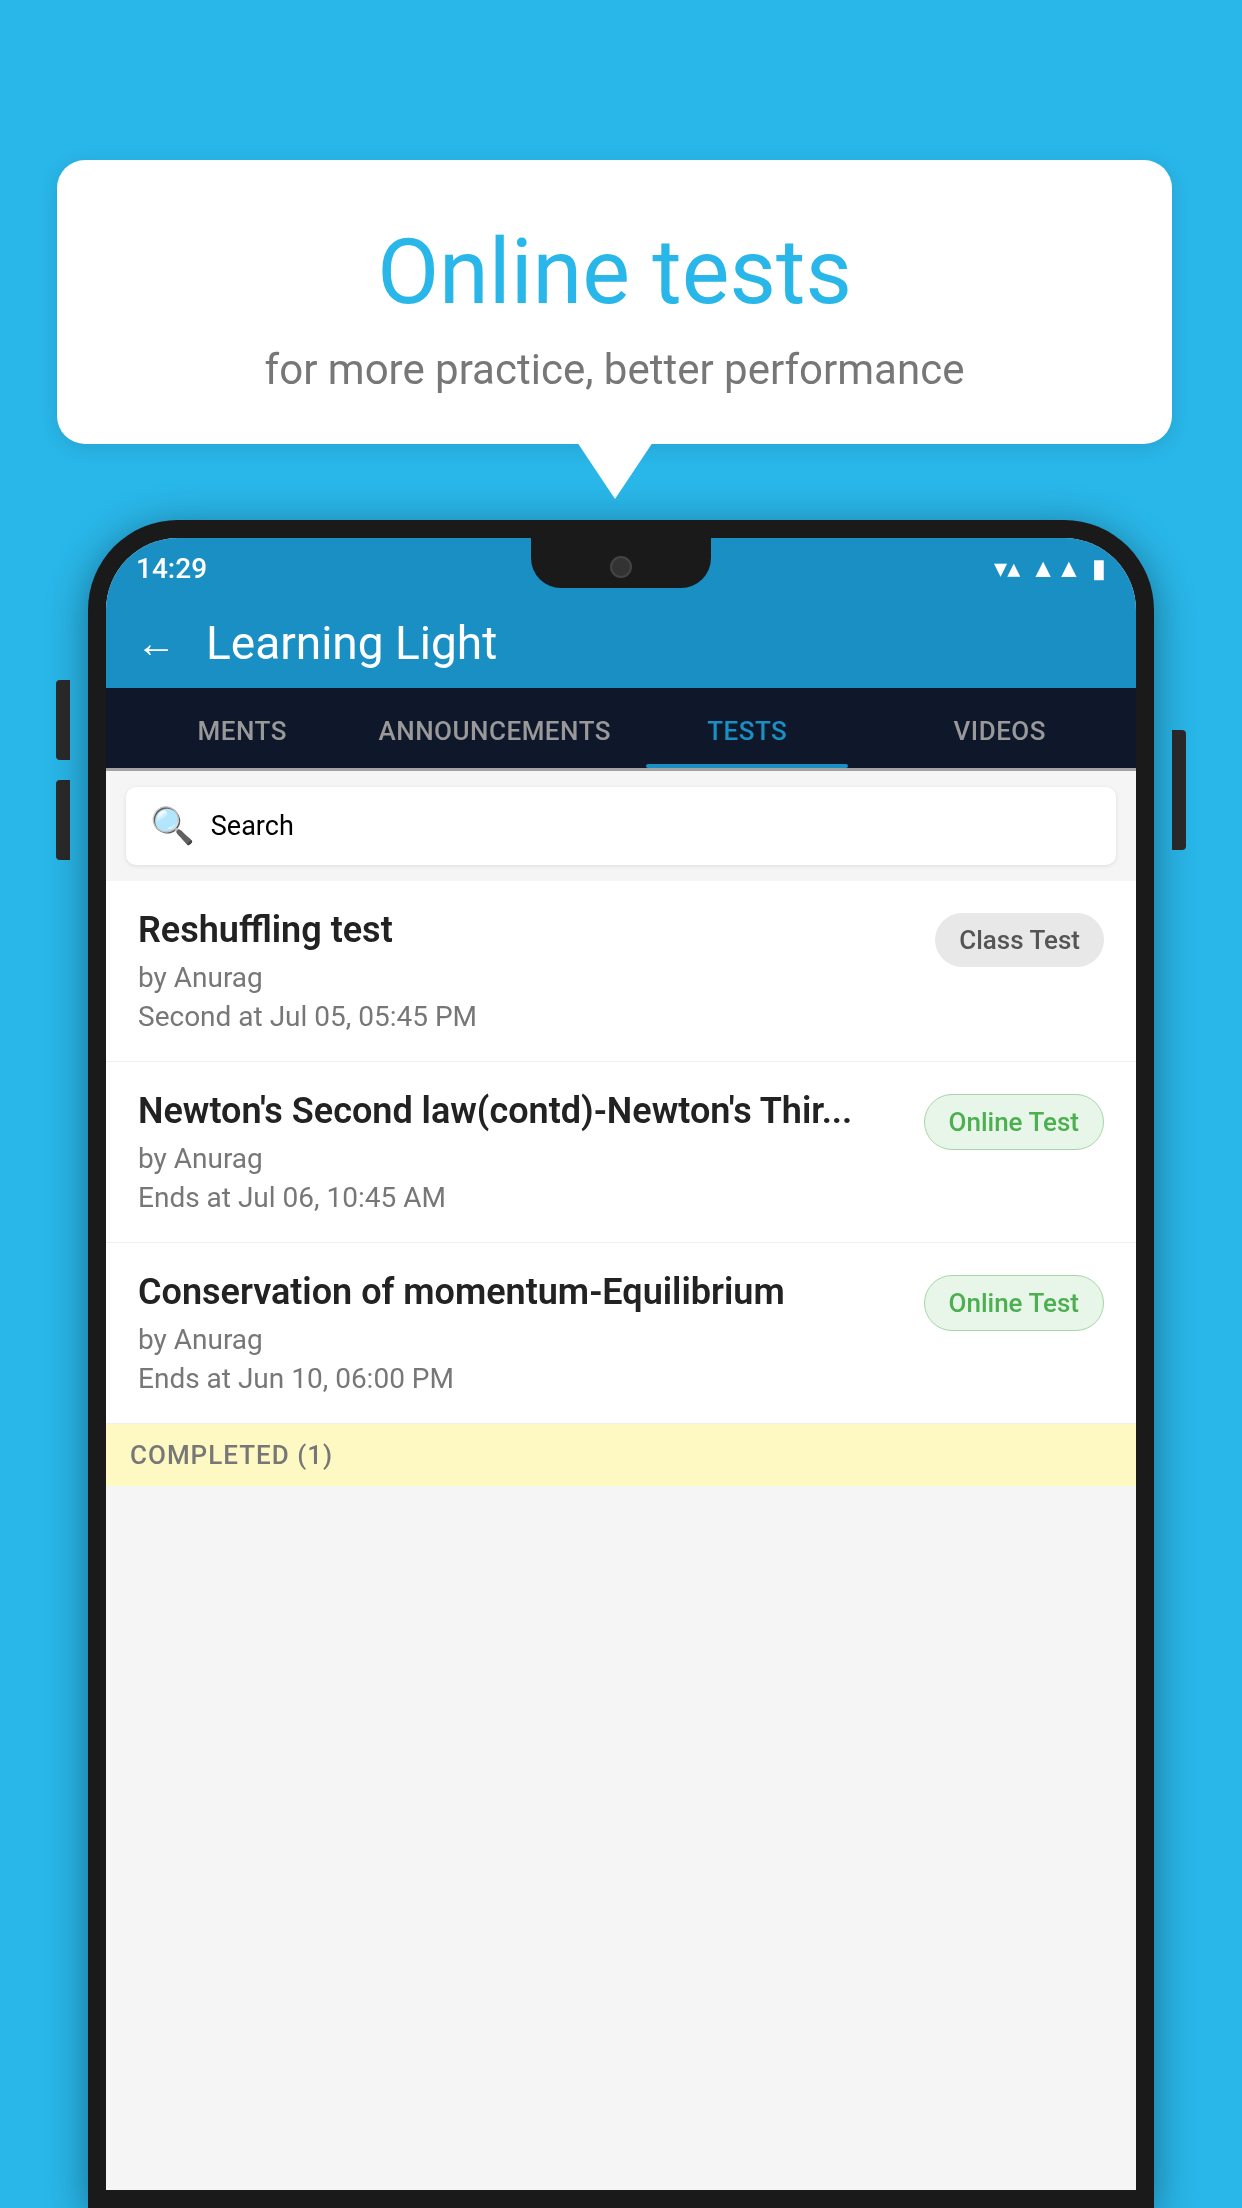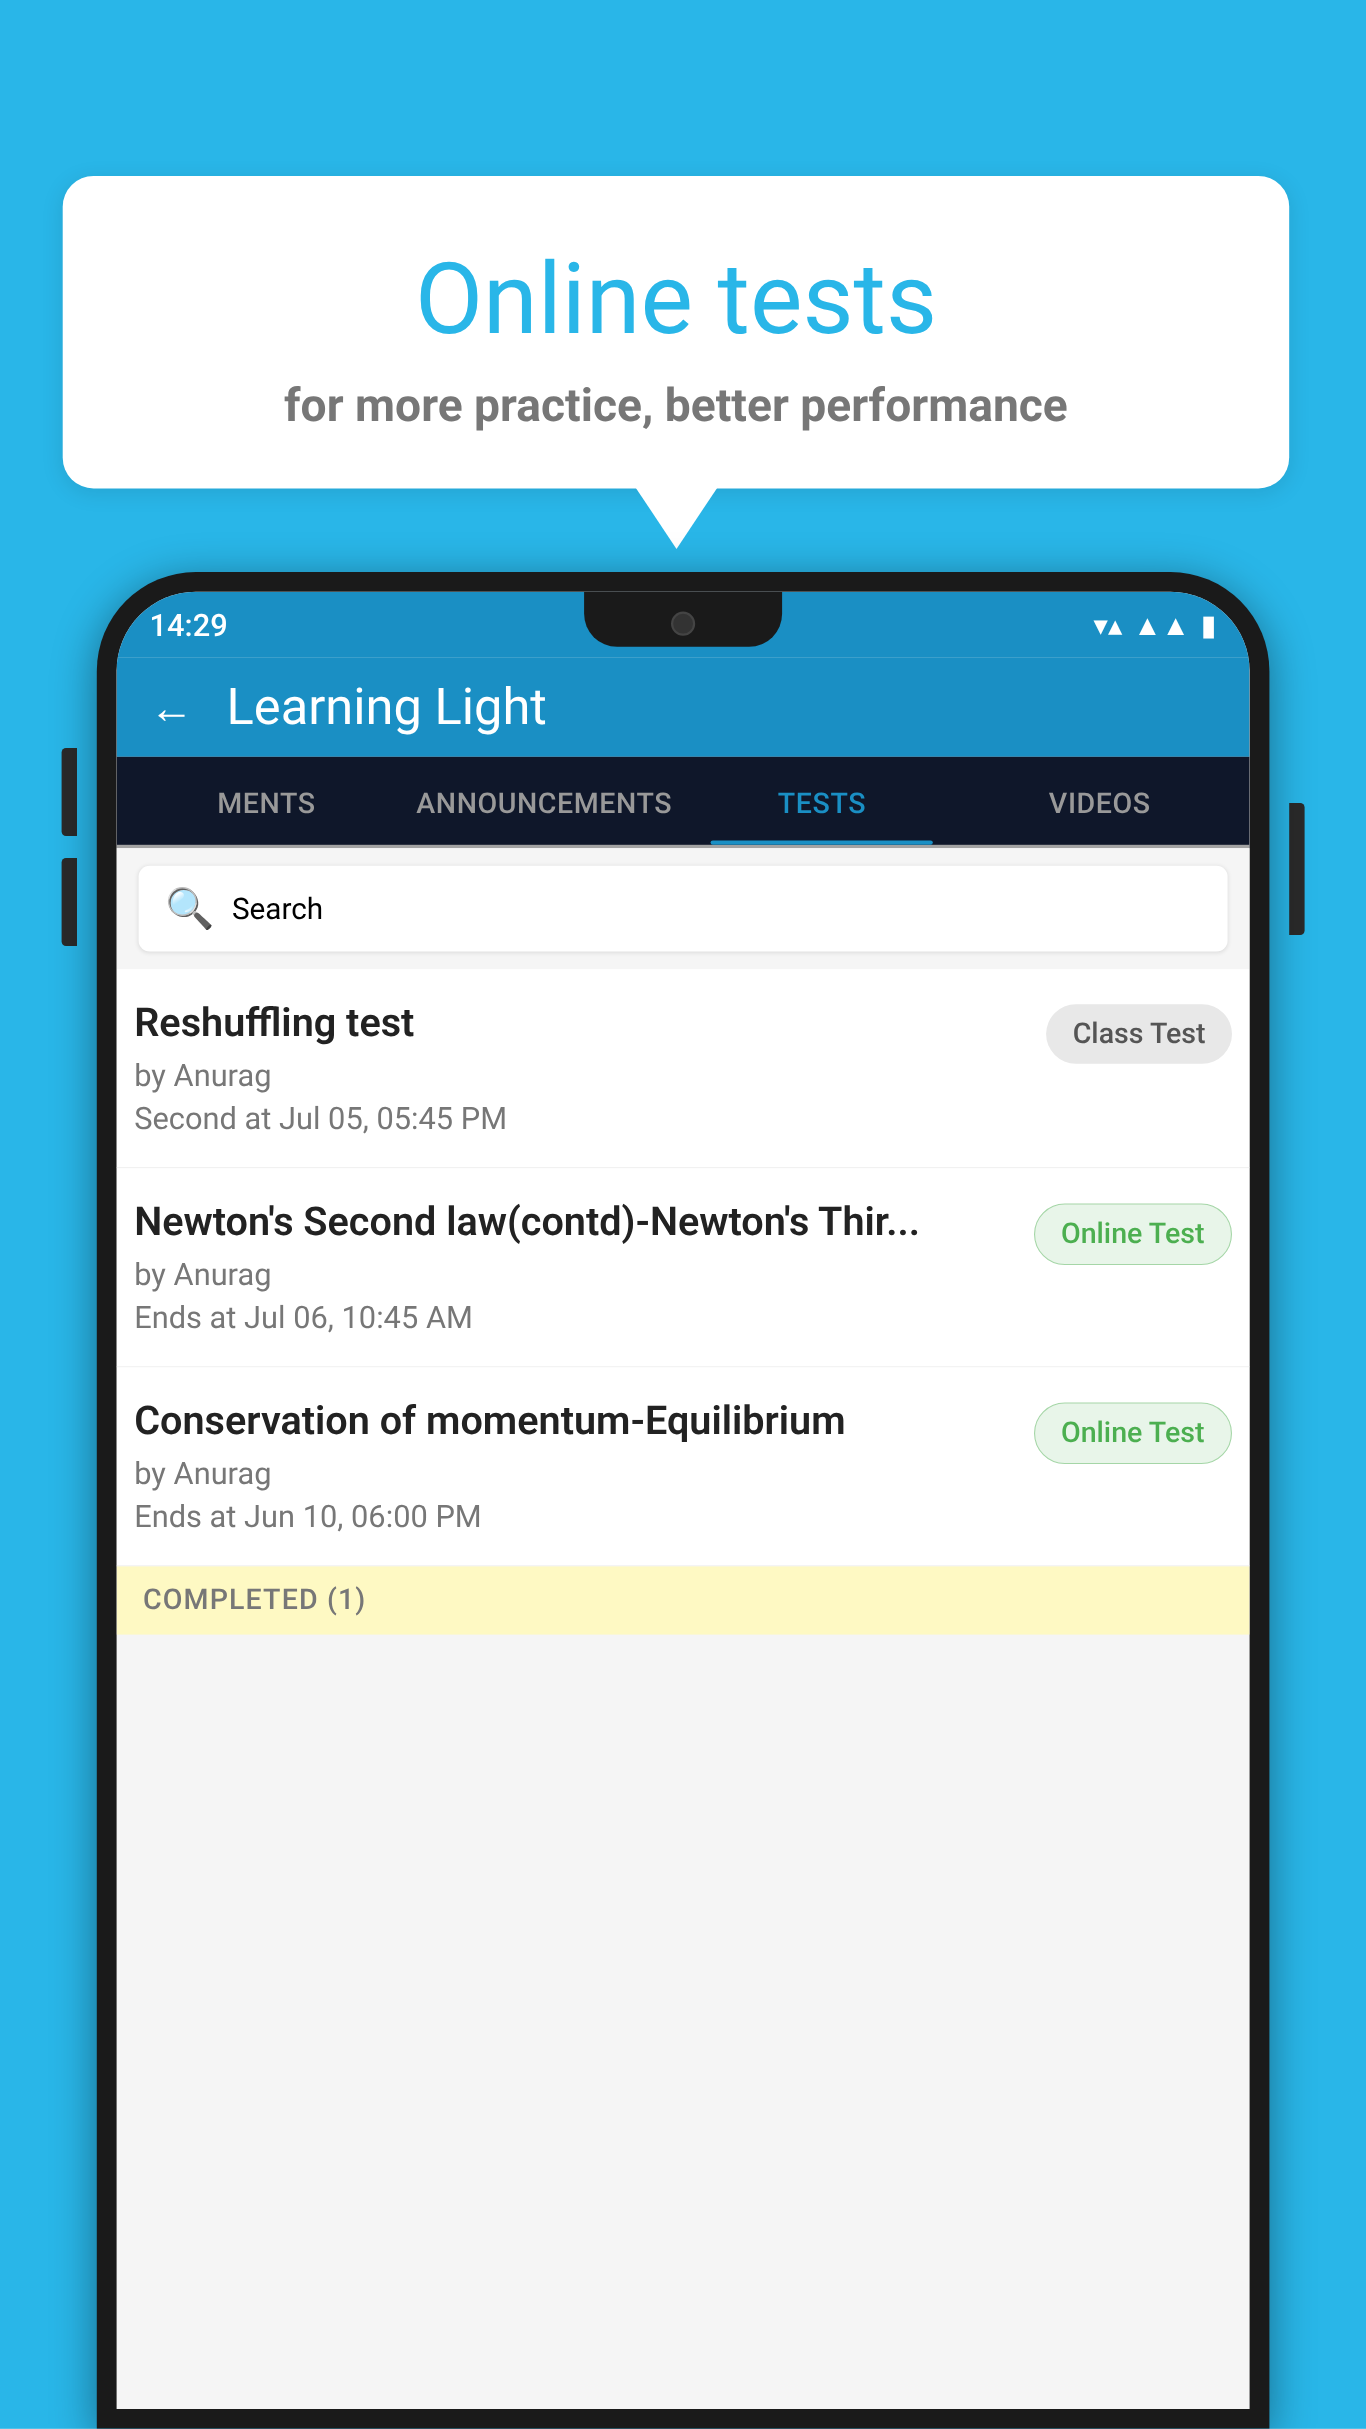--- a/index.html
+++ b/index.html
@@ -42,21 +42,21 @@
     .bubble-title {
       font-size: 90px;
       color: #29b6e8;
       font-weight: 400;
       margin-bottom: 20px;
     }
 
     .bubble-subtitle {
       font-size: 42px;
       color: #777;
-      font-weight: 700;
+      font-weight: 400;
     }
 
     
     .phone-frame {
       position: absolute;
       top: 520px;
       left: 88px;
       right: 88px;
       bottom: 0;
       background: #1a1a1a;
@@ -217,21 +217,21 @@
       padding: 16px 24px;
       font-size: 26px;
       color: #777;
       font-weight: 500;
       letter-spacing: 1px;
     }
 
     
     .test-item {
       background: white;
-      padding: 28px 16px;
+      padding: 28px 32px;
       border-bottom: 1px solid #f0f0f0;
       display: flex;
       align-items: flex-start;
       justify-content: space-between;
       gap: 16px;
     }
 
     .test-info {
       flex: 1;
     }

